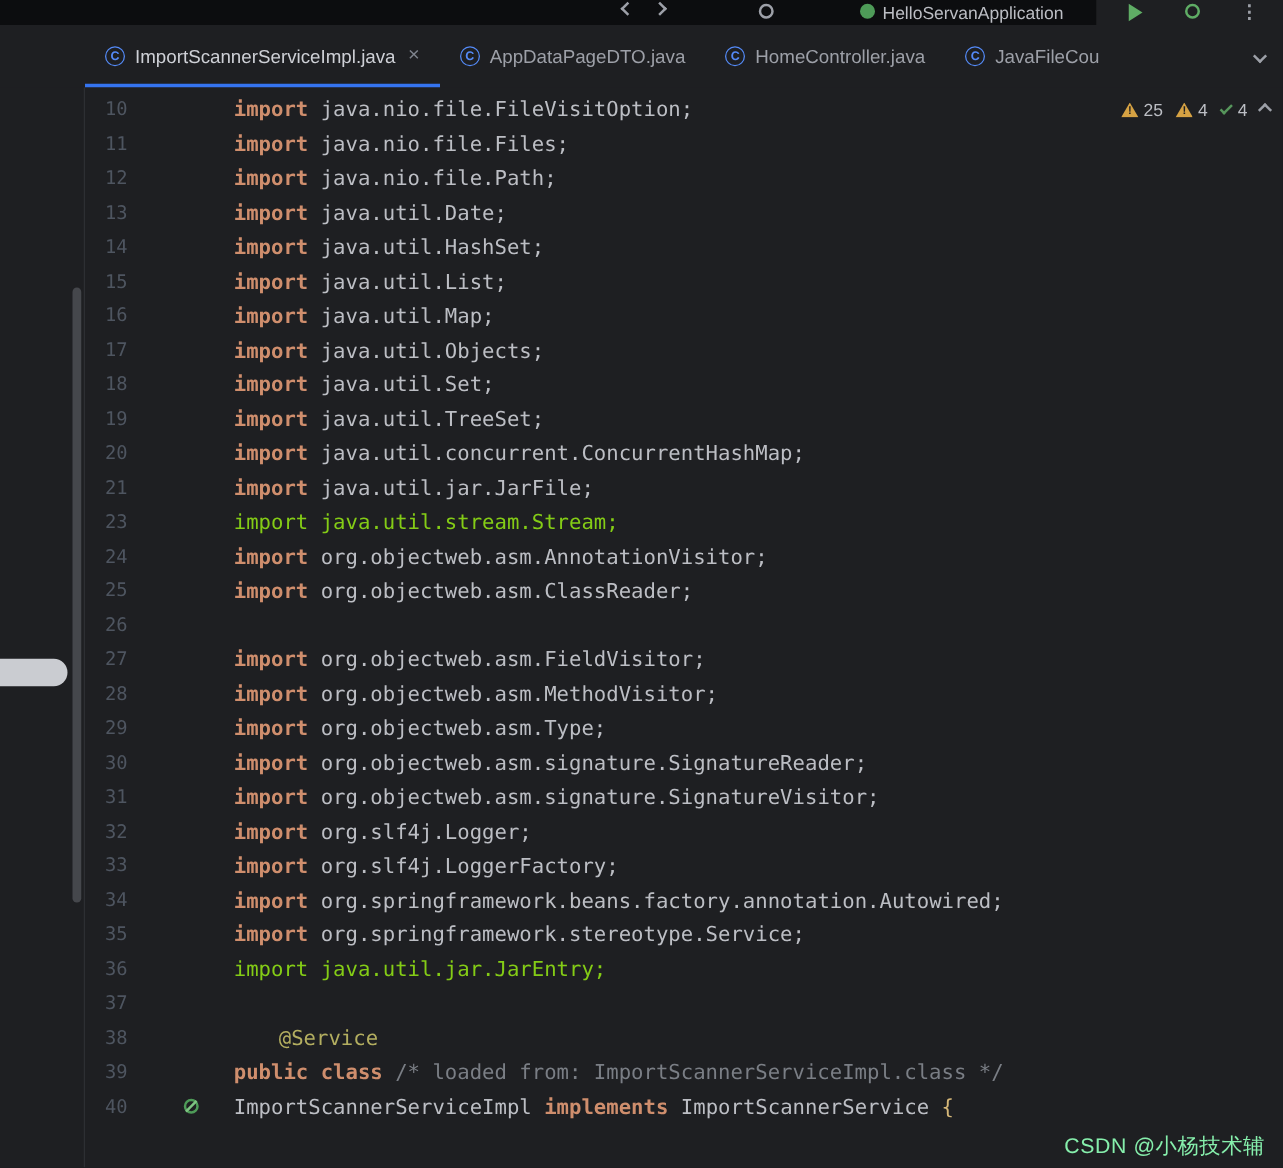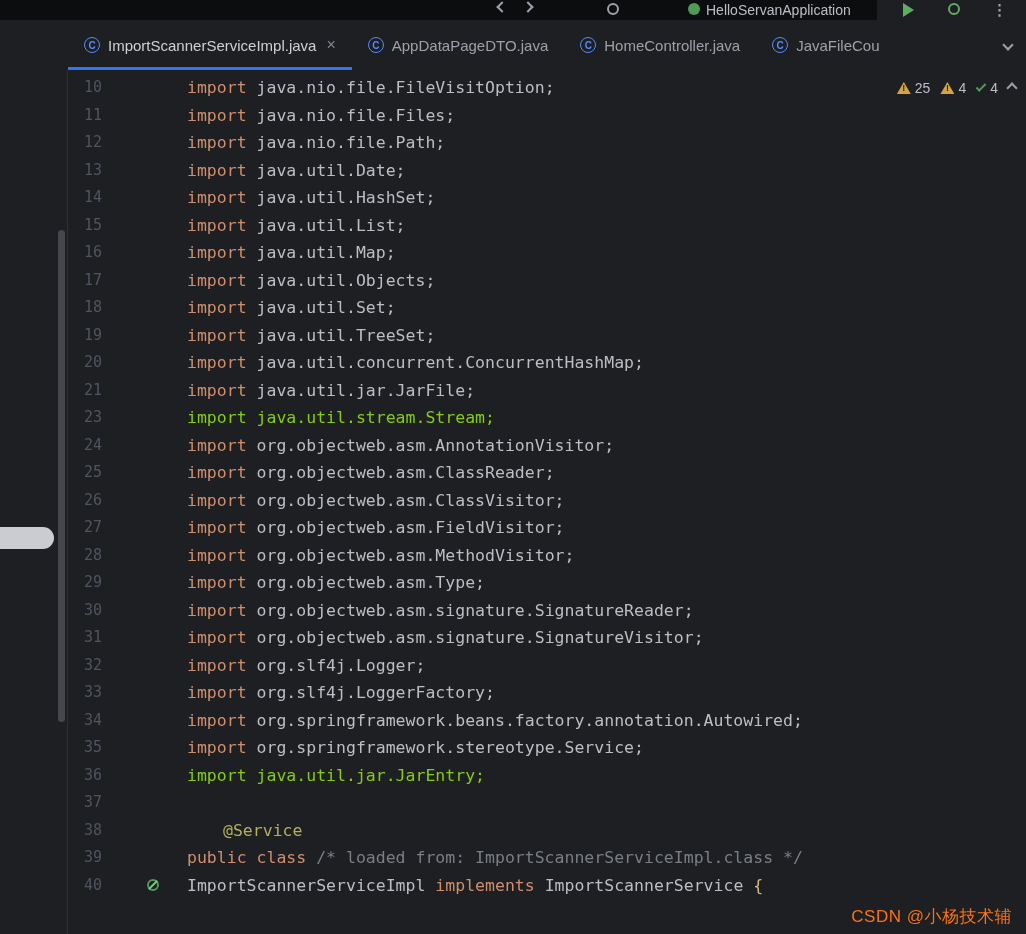--- a/index.html
+++ b/index.html
@@ -62,21 +62,21 @@
   
   .editor {
     position:absolute; left:68px; top:70px; width:958px; height:864px;
     background:#1e1f22; padding-top:4px;
     font-family:"DejaVu Sans Mono","Liberation Mono",monospace; font-size:16.5px;
   }
   .line { display:flex; height:27.5px; line-height:27.5px; white-space:pre; }
   .ln { width:50px; flex:none; text-align:center; color:#4e5560; font-size:15px; }
   .gut { width:69px; flex:none; display:flex; align-items:center; justify-content:center; }
   .code { white-space:pre; }
-  .tok-kw  { color:#cf8e6d; font-weight:normal; }
+  .tok-kw  { color:#cf8e6d; font-weight:bold; }
   .tok-pl  { color:#bcbec4; }
   .tok-gr  { color:#84cc16; }
   .tok-ann { color:#b3ae60;margin-left:36px; }
   .tok-cm  { color:#7a7e85; }
   .tok-br  { color:#d5b778; }
   .g-ring { width:12px; height:12px; border:2px solid #4e9b58; border-radius:50%; position:relative; }
   .g-ring::after {
     content:""; position:absolute; left:-2px; top:3px; width:12px; height:2px;
     background:#7ec482; transform:rotate(-45deg);
   }
@@ -97,21 +97,21 @@
     color:#1e1f22; font-size:9px; font-weight:bold; text-align:center;
   }
   .check-ico {
     width:10px; height:5px; border-left:2px solid #57965c; border-bottom:2px solid #57965c;
     transform:rotate(-45deg); display:inline-block; margin-bottom:3px;
   }
 
   
   .watermark {
     position:absolute; right:14px; bottom:6px;
-    color:#f97316; font-size:17px; letter-spacing:0.5px;
+    color:#86efac; font-size:17px; letter-spacing:0.5px;
   }
 </style>
 </head>
 <body>
 
 <div class="topbar">
   <span class="ico" style="left:498px;">
       <span class="chev chev-left"></span>
     </span>
   <span class="ico" style="left:524px;">
@@ -175,21 +175,21 @@
       <div class="line"><span class="ln">15</span><span class="gut"></span><span class="code"><span class="tok-kw">import </span><span class="tok-pl">java.util.List;</span></span></div>
       <div class="line"><span class="ln">16</span><span class="gut"></span><span class="code"><span class="tok-kw">import </span><span class="tok-pl">java.util.Map;</span></span></div>
       <div class="line"><span class="ln">17</span><span class="gut"></span><span class="code"><span class="tok-kw">import </span><span class="tok-pl">java.util.Objects;</span></span></div>
       <div class="line"><span class="ln">18</span><span class="gut"></span><span class="code"><span class="tok-kw">import </span><span class="tok-pl">java.util.Set;</span></span></div>
       <div class="line"><span class="ln">19</span><span class="gut"></span><span class="code"><span class="tok-kw">import </span><span class="tok-pl">java.util.TreeSet;</span></span></div>
       <div class="line"><span class="ln">20</span><span class="gut"></span><span class="code"><span class="tok-kw">import </span><span class="tok-pl">java.util.concurrent.ConcurrentHashMap;</span></span></div>
       <div class="line"><span class="ln">21</span><span class="gut"></span><span class="code"><span class="tok-kw">import </span><span class="tok-pl">java.util.jar.JarFile;</span></span></div>
       <div class="line"><span class="ln">23</span><span class="gut"></span><span class="code"><span class="tok-gr">import java.util.stream.Stream;</span></span></div>
       <div class="line"><span class="ln">24</span><span class="gut"></span><span class="code"><span class="tok-kw">import </span><span class="tok-pl">org.objectweb.asm.AnnotationVisitor;</span></span></div>
       <div class="line"><span class="ln">25</span><span class="gut"></span><span class="code"><span class="tok-kw">import </span><span class="tok-pl">org.objectweb.asm.ClassReader;</span></span></div>
-      <div class="line"><span class="ln">26</span><span class="gut"></span><span class="code"><span class="tok-kw">import </span><span class="tok-pl">org.objectweb.asm.ClassVisitor;</span></span></div>
+      <div class="line"><span class="ln">26</span><span class="gut"></span></div>
       <div class="line"><span class="ln">27</span><span class="gut"></span><span class="code"><span class="tok-kw">import </span><span class="tok-pl">org.objectweb.asm.FieldVisitor;</span></span></div>
       <div class="line"><span class="ln">28</span><span class="gut"></span><span class="code"><span class="tok-kw">import </span><span class="tok-pl">org.objectweb.asm.MethodVisitor;</span></span></div>
       <div class="line"><span class="ln">29</span><span class="gut"></span><span class="code"><span class="tok-kw">import </span><span class="tok-pl">org.objectweb.asm.Type;</span></span></div>
       <div class="line"><span class="ln">30</span><span class="gut"></span><span class="code"><span class="tok-kw">import </span><span class="tok-pl">org.objectweb.asm.signature.SignatureReader;</span></span></div>
       <div class="line"><span class="ln">31</span><span class="gut"></span><span class="code"><span class="tok-kw">import </span><span class="tok-pl">org.objectweb.asm.signature.SignatureVisitor;</span></span></div>
       <div class="line"><span class="ln">32</span><span class="gut"></span><span class="code"><span class="tok-kw">import </span><span class="tok-pl">org.slf4j.Logger;</span></span></div>
       <div class="line"><span class="ln">33</span><span class="gut"></span><span class="code"><span class="tok-kw">import </span><span class="tok-pl">org.slf4j.LoggerFactory;</span></span></div>
       <div class="line"><span class="ln">34</span><span class="gut"></span><span class="code"><span class="tok-kw">import </span><span class="tok-pl">org.springframework.beans.factory.annotation.Autowired;</span></span></div>
       <div class="line"><span class="ln">35</span><span class="gut"></span><span class="code"><span class="tok-kw">import </span><span class="tok-pl">org.springframework.stereotype.Service;</span></span></div>
       <div class="line"><span class="ln">36</span><span class="gut"></span><span class="code"><span class="tok-gr">import java.util.jar.JarEntry;</span></span></div>

